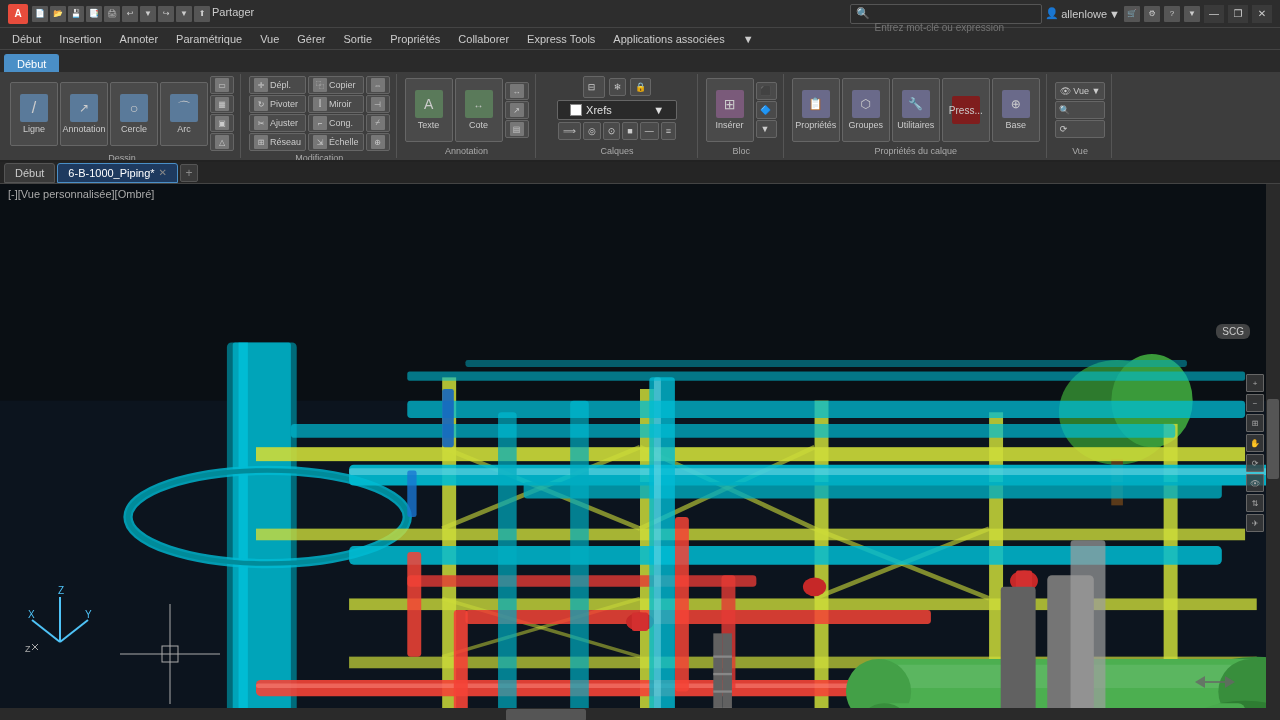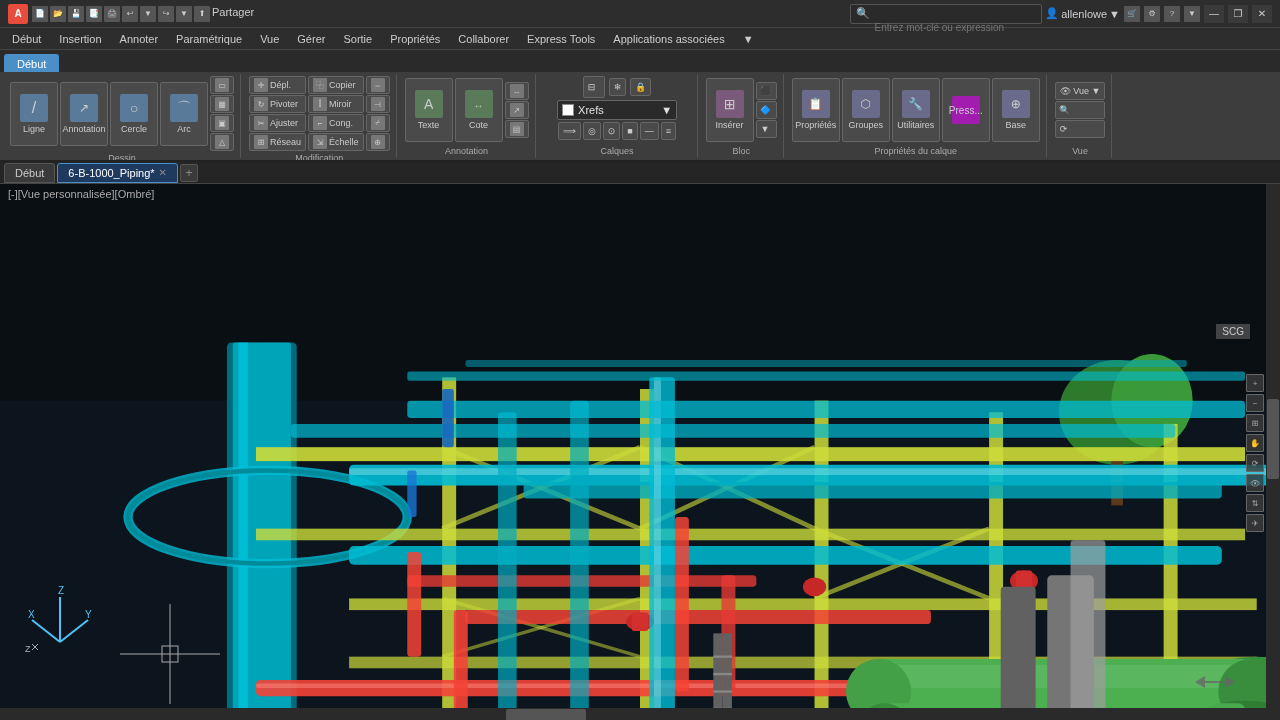--- a/index.html
+++ b/index.html
@@ -125,21 +125,21 @@
     }
     .rb-small-icon { width: 14px; height: 14px; background: #777; border-radius: 1px; display: flex; align-items: center; justify-content: center; font-size: 8px; }
 
     
     .xrefs-dropdown {
       display: flex;
       align-items: center;
       background: #2a2a2a;
       border: 1px solid #666;
       border-radius: 2px;
-      padding: 1px 4px;
+      padding: 1px 12px;
       height: 20px;
       gap: 4px;
       cursor: pointer;
       width: 120px;
     }
 
     
     #doc-tabs {
       height: 22px;
       background: #252525;
@@ -187,21 +187,21 @@
 
     
     #scg-badge {
       position: absolute;
       top: 140px;
       right: 30px;
       background: rgba(80,80,80,0.8);
       color: #ccc;
       font-size: 10px;
       padding: 2px 6px;
-      border-radius: 0;
+      border-radius: 6px;
       z-index: 20;
     }
 
     
     .scrollbar-v {
       position: absolute;
       right: 0;
       top: 0;
       bottom: 0;
       width: 14px;
@@ -540,21 +540,21 @@
         </div>
         <div class="rb-big">
           <div class="icon" style="background:#6a6a8a;font-size:12px;">⬡</div>
           <span>Groupes</span>
         </div>
         <div class="rb-big">
           <div class="icon" style="background:#6a6a8a;font-size:12px;">🔧</div>
           <span>Utilitaires</span>
         </div>
         <div class="rb-big">
-          <div class="icon" style="background:#a21caf;font-size:10px;">Press...</div>
+          <div class="icon" style="background:#7f1d1d;font-size:10px;">Press...</div>
         </div>
         <div class="rb-big">
           <div class="icon" style="background:#6a6a8a;font-size:12px;">⊕</div>
           <span>Base</span>
         </div>
       </div>
       <div class="ribbon-group-label">Propriétés du calque</div>
     </div>
 
     <div class="ribbon-group">

